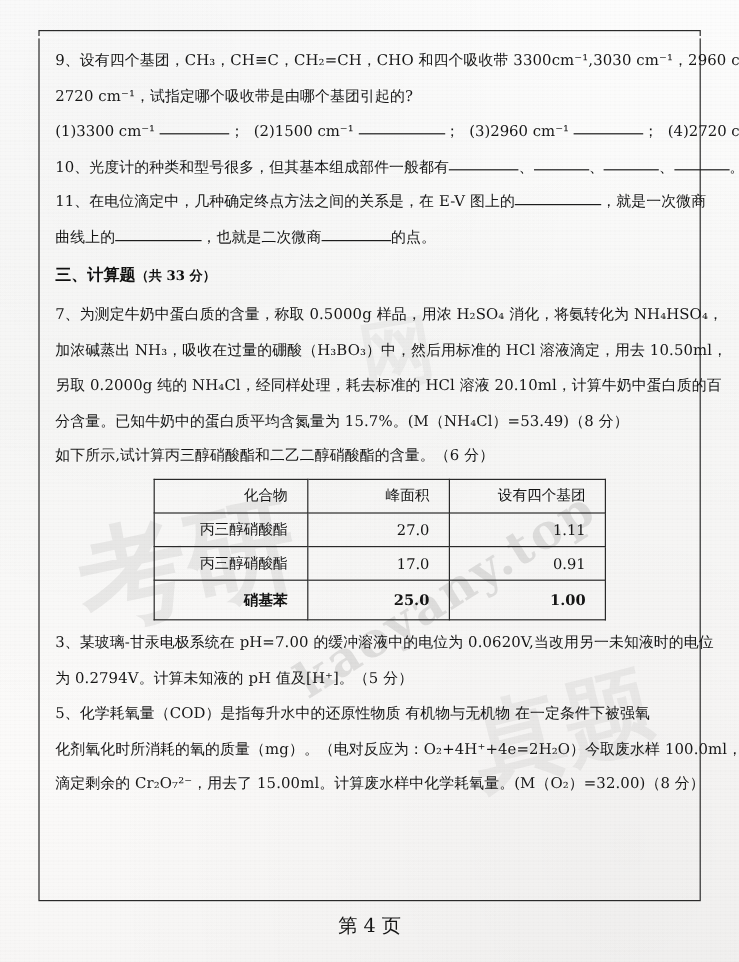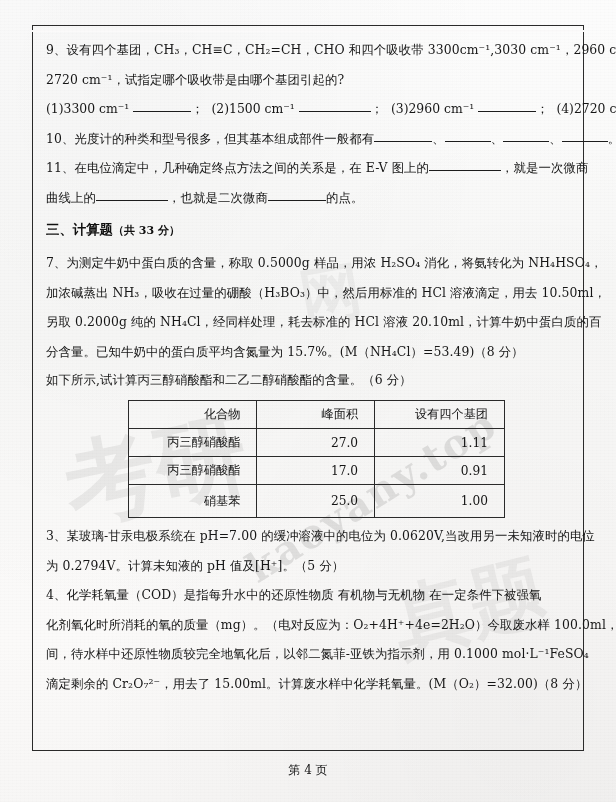--- a/index.html
+++ b/index.html
@@ -151,29 +151,29 @@
     text-align: right;
     height: 27px;
     padding: 0 16px;
     font-weight: normal;
     color: #141414;
   }
   table.results th { font-weight: normal; }
   table.results .c-name { width: 135px; }
   table.results .c-area { width: 112px; }
   table.results .c-fac  { width: 130px; }
-  table.results tbody tr:last-child td { height: 32px; }
+  table.results tbody tr:last-child td { height: 32px; font-weight: bold; }
 
   .page-footer {
     position: absolute;
     left: 0;
     right: 0;
     top: 762px;
     text-align: center;
-    font-size: 12px;
+    font-size: 16px;
     color: #161616;
     font-family: "DejaVu Serif", "Liberation Serif", serif;
   }
 </style>
 </head>
 <body>
 
 <div class="page-scan"></div>
 
 <div class="watermark wm-cjk-3">网</div>
@@ -244,23 +244,22 @@
             <td>25.0</td>
             <td>1.00</td>
           </tr>
         </tbody>
       </table>
     </div>
 
     <div class="line cjk">3、某玻璃-甘汞电极系统在 pH=7.00 的缓冲溶液中的电位为 0.0620V,当改用另一未知液时的电位</div>
     <div class="line cjk">为 0.2794V。计算未知液的 pH 值及[H⁺]。（5 分）</div>
 
-    <div class="line cjk">4、化学耗氧量（COD）是指每升水中的还原性物质  有机物与无机物   在一定条件下被强氧</div>
+    <div class="line cjk">5、化学耗氧量（COD）是指每升水中的还原性物质  有机物与无机物   在一定条件下被强氧</div>
     <div class="line cjk">化剂氧化时所消耗的氧的质量（mg）。（电对反应为：O₂+4H⁺+4e=2H₂O）今取废水样 100.0ml，</div>
-    <div class="line cjk">间，待水样中还原性物质较完全地氧化后，以邻二氮菲-亚铁为指示剂，用 0.1000 mol·L⁻¹FeSO₄</div>
     <div class="line cjk">滴定剩余的 Cr₂O₇²⁻，用去了 15.00ml。计算废水样中化学耗氧量。(M（O₂）=32.00)（8 分）</div>
 
   </div>
 </div>
 
 <div class="page-footer">第 4 页</div>
 
 <div class="scan-noise"></div>
 
 </body></html>

